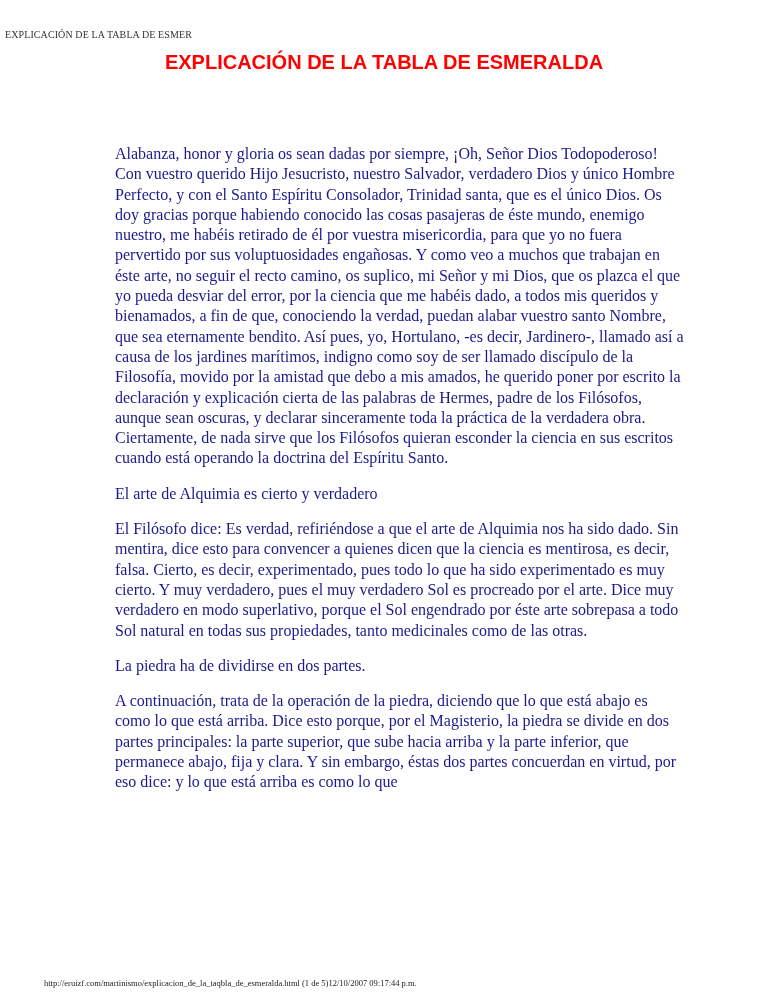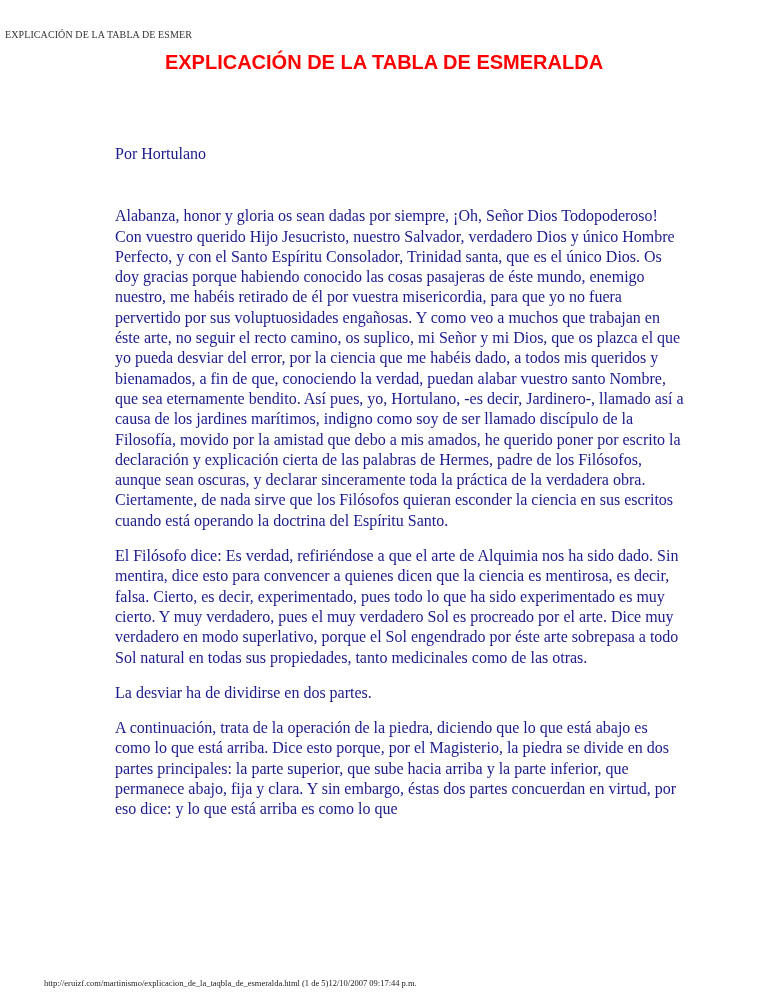--- a/index.html
+++ b/index.html
@@ -63,23 +63,23 @@
     }
   </style>
 </head>
 <body>
 
 <div class="print-header">EXPLICACIÓN DE LA TABLA DE ESMER</div>
 
 <h1 class="doc-title">EXPLICACIÓN DE LA TABLA DE ESMERALDA</h1>
 
 <div class="content">
-  <p class="author">Por Hortulano</p>
 
   <p class="para">Alabanza, honor y gloria os sean dadas por siempre, ¡Oh, Señor Dios Todopoderoso! Con vuestro querido Hijo Jesucristo, nuestro Salvador, verdadero Dios y único Hombre Perfecto, y con el Santo Espíritu Consolador, Trinidad santa, que es el único Dios. Os doy gracias porque habiendo conocido las cosas pasajeras de éste mundo, enemigo nuestro, me habéis retirado de él por vuestra misericordia, para que yo no fuera pervertido por sus voluptuosidades engañosas. Y como veo a muchos que trabajan en éste arte, no seguir el recto camino, os suplico, mi Señor y mi Dios, que os plazca el que yo pueda desviar del error, por la ciencia que me habéis dado, a todos mis queridos y bienamados, a fin de que, conociendo la verdad, puedan alabar vuestro santo Nombre, que sea eternamente bendito. Así pues, yo, Hortulano, -es decir, Jardinero-, llamado así a causa de los jardines marítimos, indigno como soy de ser llamado discípulo de la Filosofía, movido por la amistad que debo a mis amados, he querido poner por escrito la declaración y explicación cierta de las palabras de Hermes, padre de los Filósofos, aunque sean oscuras, y declarar sinceramente toda la práctica de la verdadera obra. Ciertamente, de nada sirve que los Filósofos quieran esconder la ciencia en sus escritos cuando está operando la doctrina del Espíritu Santo.</p>
 
+  <p class="section-head">El arte de Alquimia es cierto y verdadero</p>
   <p class="para">El Filósofo dice: Es verdad, refiriéndose a que el arte de Alquimia nos ha sido dado. Sin mentira, dice esto para convencer a quienes dicen que la ciencia es mentirosa, es decir, falsa. Cierto, es decir, experimentado, pues todo lo que ha sido experimentado es muy cierto. Y muy verdadero, pues el muy verdadero Sol es procreado por el arte. Dice muy verdadero en modo superlativo, porque el Sol engendrado por éste arte sobrepasa a todo Sol natural en todas sus propiedades, tanto medicinales como de las otras.</p>
 
-  <p class="section-head">La desviar ha de dividirse en dos partes.</p>
+  <p class="section-head">La piedra ha de dividirse en dos partes.</p>
   <p class="para">A continuación, trata de la operación de la piedra, diciendo que lo que está abajo es como lo que está arriba. Dice esto porque, por el Magisterio, la piedra se divide en dos partes principales: la parte superior, que sube hacia arriba y la parte inferior, que permanece abajo, fija y clara. Y sin embargo, éstas dos partes concuerdan en virtud, por eso dice: y lo que está arriba es como lo que</p>
 </div>
 
 <div class="footer-url">http://eruizf.com/martinismo/explicacion_de_la_taqbla_de_esmeralda.html (1 de 5)12/10/2007 09:17:44 p.m.</div>
 
 </body></html>

